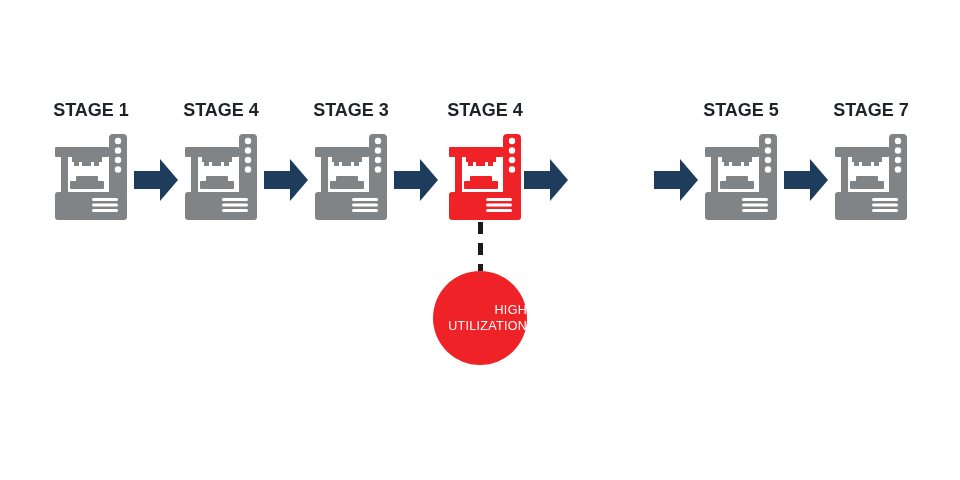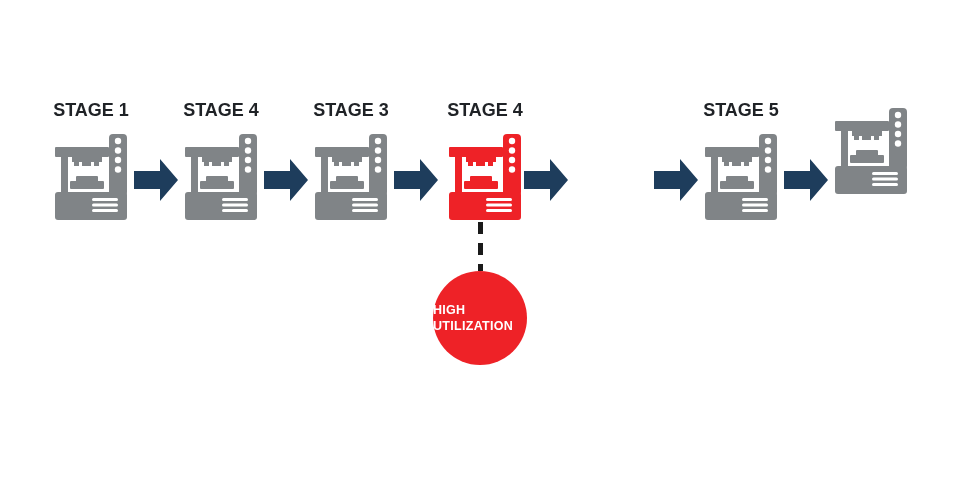--- a/index.html
+++ b/index.html
@@ -32,23 +32,23 @@
     background: repeating-linear-gradient(
       to bottom,
       var(--connector-black, #1A1A1A) 0px, var(--connector-black, #1A1A1A) 12px,
       transparent 12px, transparent 21px);
   }
 
   .callout {
     position: absolute; left: 433px; top: 271px; width: 94px; height: 94px;
     border-radius: 50%;
     background: var(--callout-bg, #EE2227);
-    display: flex; flex-direction: column; align-items: flex-start; justify-content: center;
+    display: flex; flex-direction: column; align-items: flex-end; justify-content: center;
     color: var(--callout-text, #fff);
-    font-size: 12.5px; font-weight: 700; letter-spacing: 0.3px; line-height: 16px;
+    font-size: 12.5px; font-weight: 400; letter-spacing: 0.3px; line-height: 16px;
     text-align: center;
   }
 
   .defs-holder { position: absolute; width: 0; height: 0; overflow: hidden; }
 </style>
 </head>
 <body>
 
 <svg class="defs-holder" aria-hidden="true">
   <defs>
@@ -107,20 +107,21 @@
         <use href="#machine-shape"></use>
       </svg>
   </div>
   <div class="stage" style="left:676px">
     <div class="stage-label">STAGE 5</div>
     <svg class="machine" width="72" height="86">
         <use href="#machine-shape"></use>
       </svg>
   </div>
   <div class="stage" style="left:806px">
+    <div class="stage-label">STAGE 7</div>
     <svg class="machine" width="72" height="86">
         <use href="#machine-shape"></use>
       </svg>
   </div>
 
   <svg class="flow-arrow" style="left:134px">
       <use href="#arrow-shape"></use>
     </svg>
   <svg class="flow-arrow" style="left:264px">
       <use href="#arrow-shape"></use>

